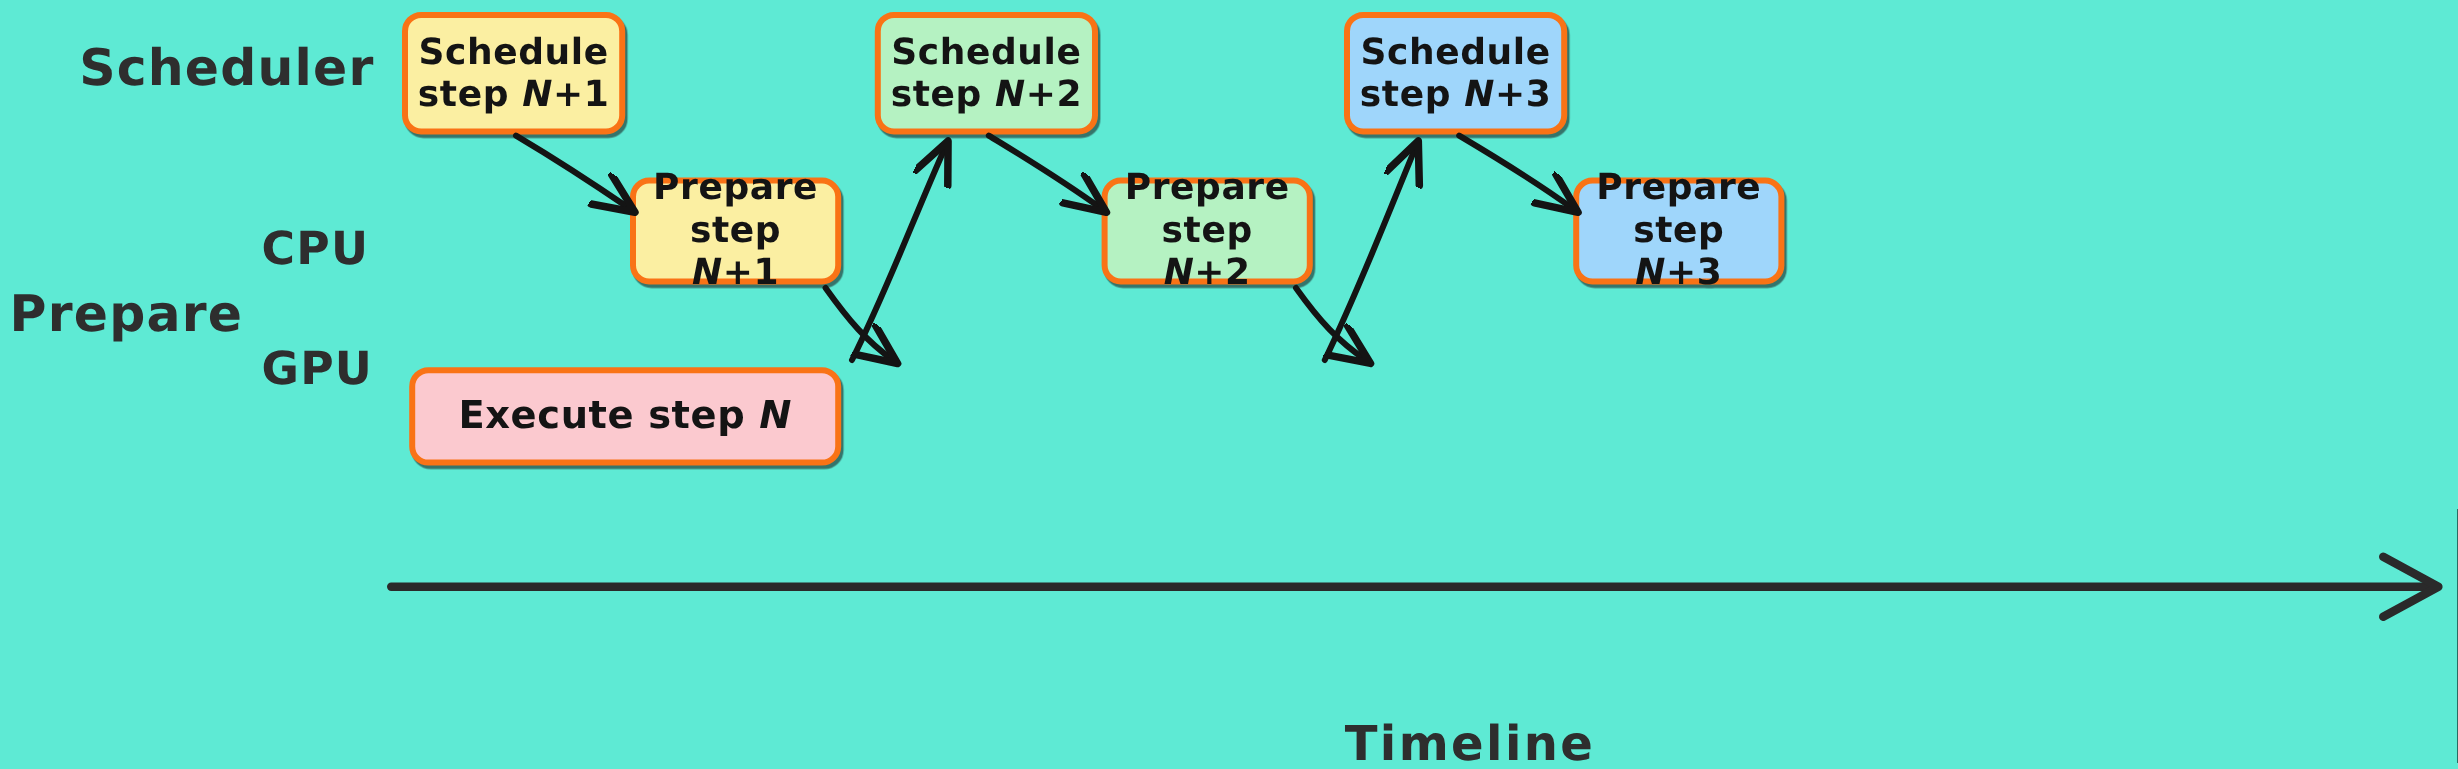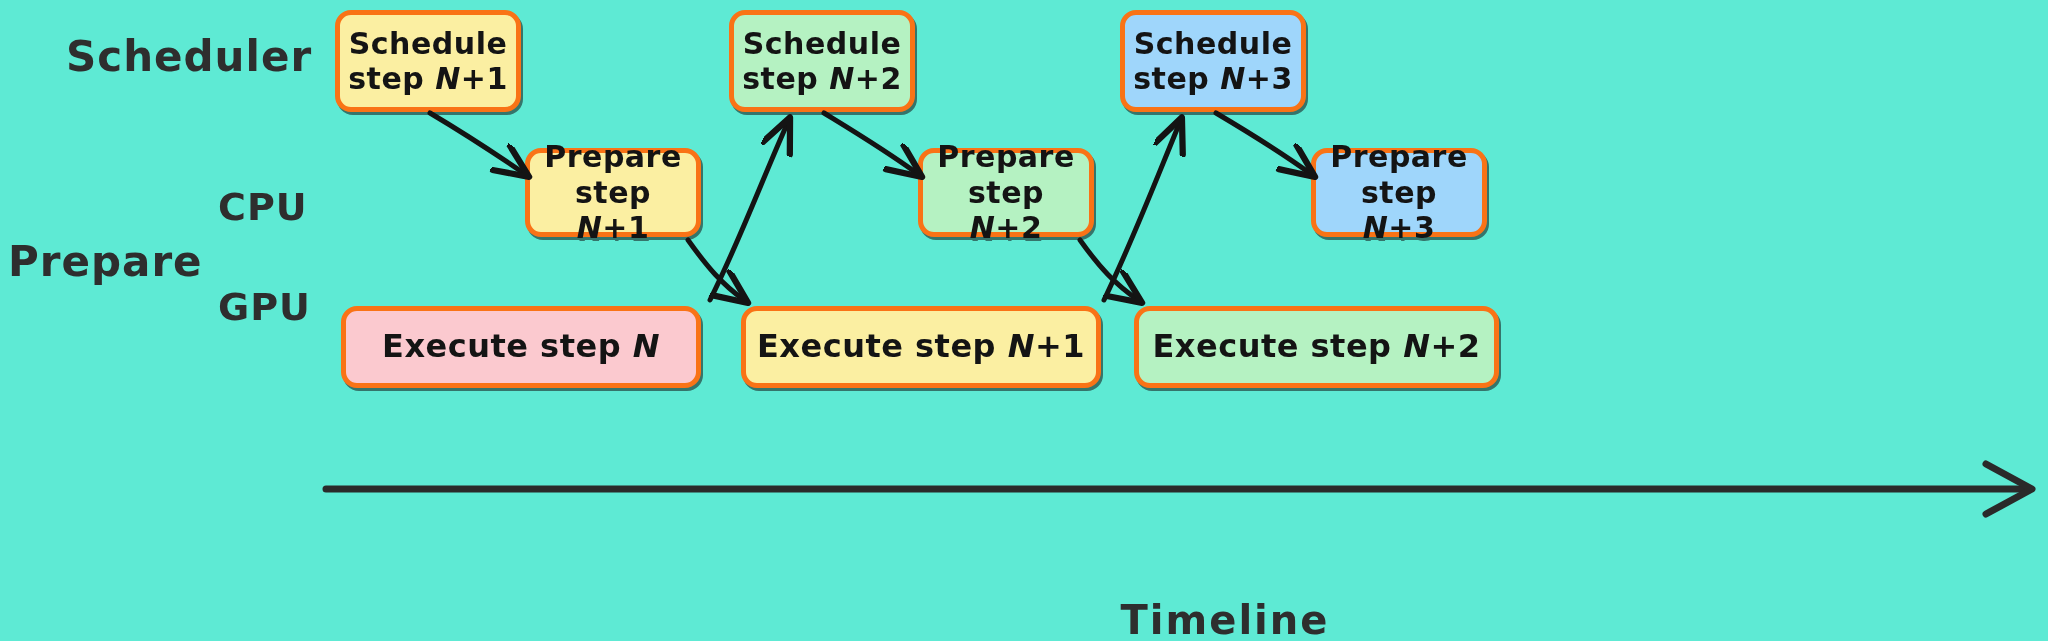--- a/index.html
+++ b/index.html
@@ -94,31 +94,21 @@
       <span>step </span><i>N</i><span>+3</span>
     </span>
   </div>
 
   <div class="node exec c-pink" style="left:341px;top:266px;width:360px;height:82px;">
     <span class="t">
       <span>Execute step </span><i>N</i><span></span>
     </span>
   </div>
 
-  <div class="node exec c-yellow" style="left:741px;top:266px;width:360px;height:82px;">
-    <span class="t">
-      <span>Execute step </span><i>N</i><span>+1</span>
-    </span>
-  </div>
 
-  <div class="node exec c-green" style="left:1134px;top:266px;width:365px;height:82px;">
-    <span class="t">
-      <span>Execute step </span><i>N</i><span>+2</span>
-    </span>
-  </div>
 
   <svg class="overlay" viewBox="0 0 2048 641">
     <defs>
       <marker id="ah" markerWidth="9" markerHeight="9" refX="6.2" refY="3.2" orient="auto" markerUnits="strokeWidth">
         <path d="M0.4,0.2 L7.2,3.2 L0.4,6.2" fill="none" stroke="#141414" stroke-width="1.25" stroke-linecap="round" stroke-linejoin="round"></path>
       </marker>
     </defs>
 
     <g stroke="#141414" stroke-width="5" fill="none" stroke-linecap="round" marker-end="url(#ah)">
 

